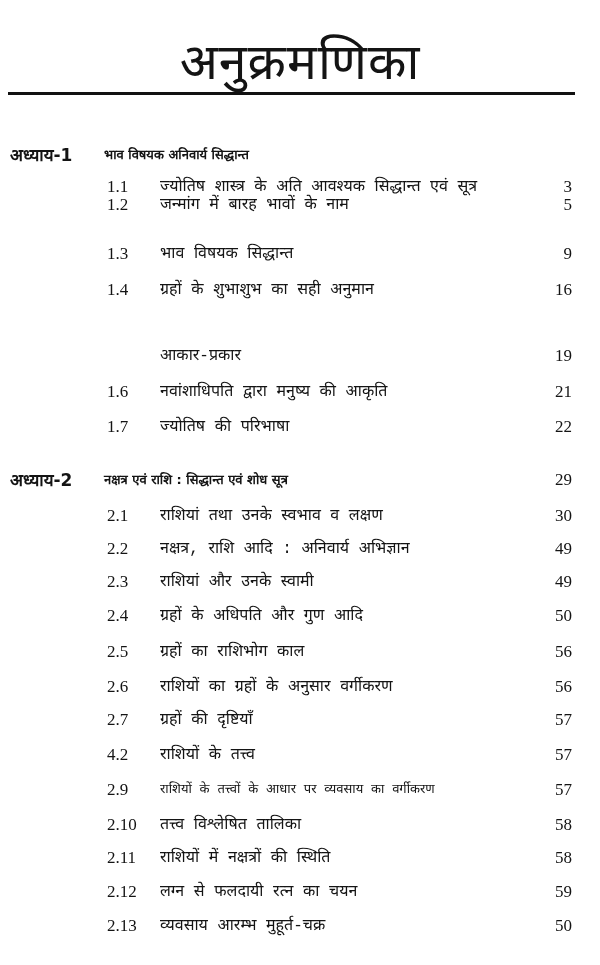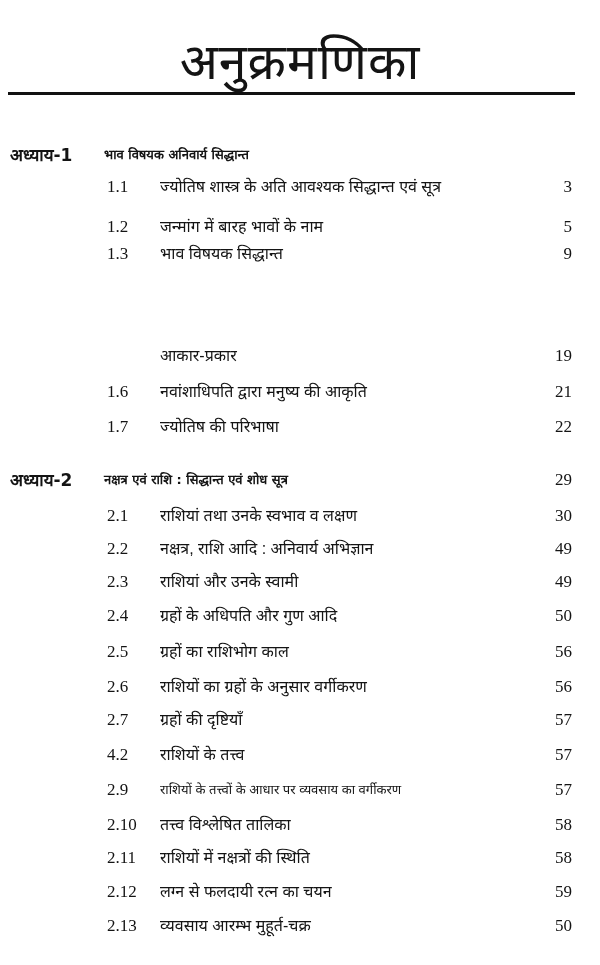--- a/index.html
+++ b/index.html
@@ -69,21 +69,21 @@
     }
     .num {
       position: absolute;
       left: 107px;
       font-family: "Liberation Serif", serif;
       font-size: 17px;
     }
     .text {
       position: absolute;
       left: 160px;
-      font-family: Liberation Sans, sans-serif;
+      font-family: Liberation Mono, monospace;
       font-size: 16px;
       text-align: right;
     }
     .page {
       position: absolute;
       right: 28px;
       font-family: "Liberation Serif", serif;
       font-size: 17px;
       text-align: right;
     }
@@ -102,32 +102,37 @@
     <span class="ch-title">भाव विषयक अनिवार्य सिद्धान्त</span>
     <span class="page bold"></span>
   </div>
 
   <div class="row" style="top:172px">
     <span class="num">1.1</span>
     <span class="text">ज्योतिष शास्त्र के अति आवश्यक सिद्धान्त एवं सूत्र</span>
     <span class="page">3</span>
   </div>
 
-  <div class="row" style="top:212px">
+  <div class="row" style="top:190px">
     <span class="num">1.2</span>
     <span class="text">जन्मांग में बारह भावों के नाम</span>
     <span class="page">5</span>
   </div>
 
   <div class="row" style="top:239px">
     <span class="num">1.3</span>
     <span class="text">भाव विषयक सिद्धान्त</span>
     <span class="page">9</span>
   </div>
 
+  <div class="row" style="top:275px">
+    <span class="num">1.4</span>
+    <span class="text">ग्रहों के शुभाशुभ का सही अनुमान</span>
+    <span class="page">16</span>
+  </div>
 
   <div class="row" style="top:341px">
     <span class="text">आकार-प्रकार</span>
     <span class="page">19</span>
   </div>
 
   <div class="row" style="top:377px">
     <span class="num">1.6</span>
     <span class="text">नवांशाधिपति द्वारा मनुष्य की आकृति</span>
     <span class="page">21</span>

